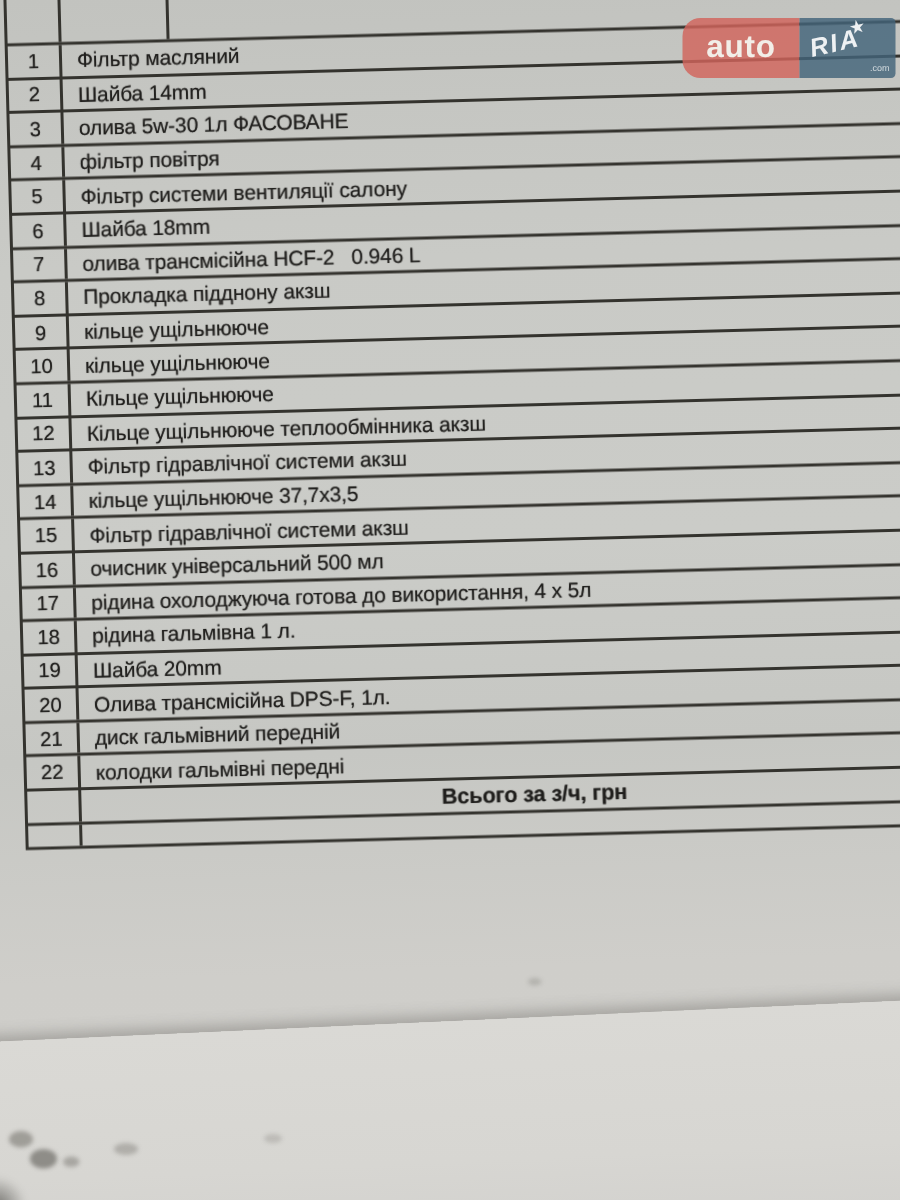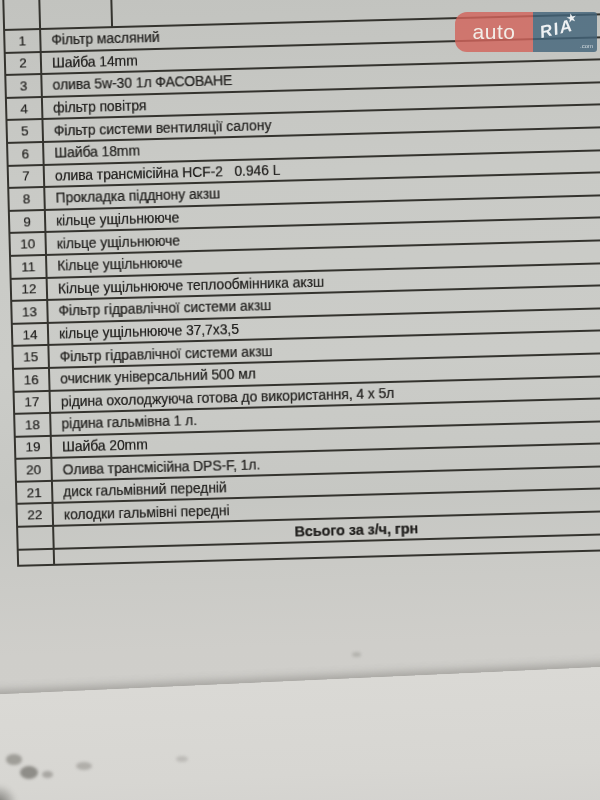--- a/index.html
+++ b/index.html
@@ -42,21 +42,21 @@
   .logo{
     position:absolute;left:455px;top:12px;height:40px;display:flex;z-index:6;
     filter:blur(0.2px);
   }
   .logo-red{
     width:78px;border-radius:12px 0 0 12px;
     background:rgba(210,100,92,0.82);
     display:flex;align-items:center;justify-content:center;
   }
   .logo-red .auto-word{
-    color:#f2eee8;font-size:21px;font-weight:normal;letter-spacing:0.5px;line-height:1;
+    color:#f2eee8;font-size:21px;font-weight:bold;letter-spacing:0.5px;line-height:1;
     padding-bottom:2px;
   }
   .logo-blue{
     width:64px;border-radius:0 3px 3px 0;
     background:rgba(67,100,122,0.82);
     position:relative;
   }
   .logo-blue .ria-word{
     position:absolute;left:9px;top:12px;
     color:#eef1f3;font-size:17px;font-weight:bold;font-style:italic;

